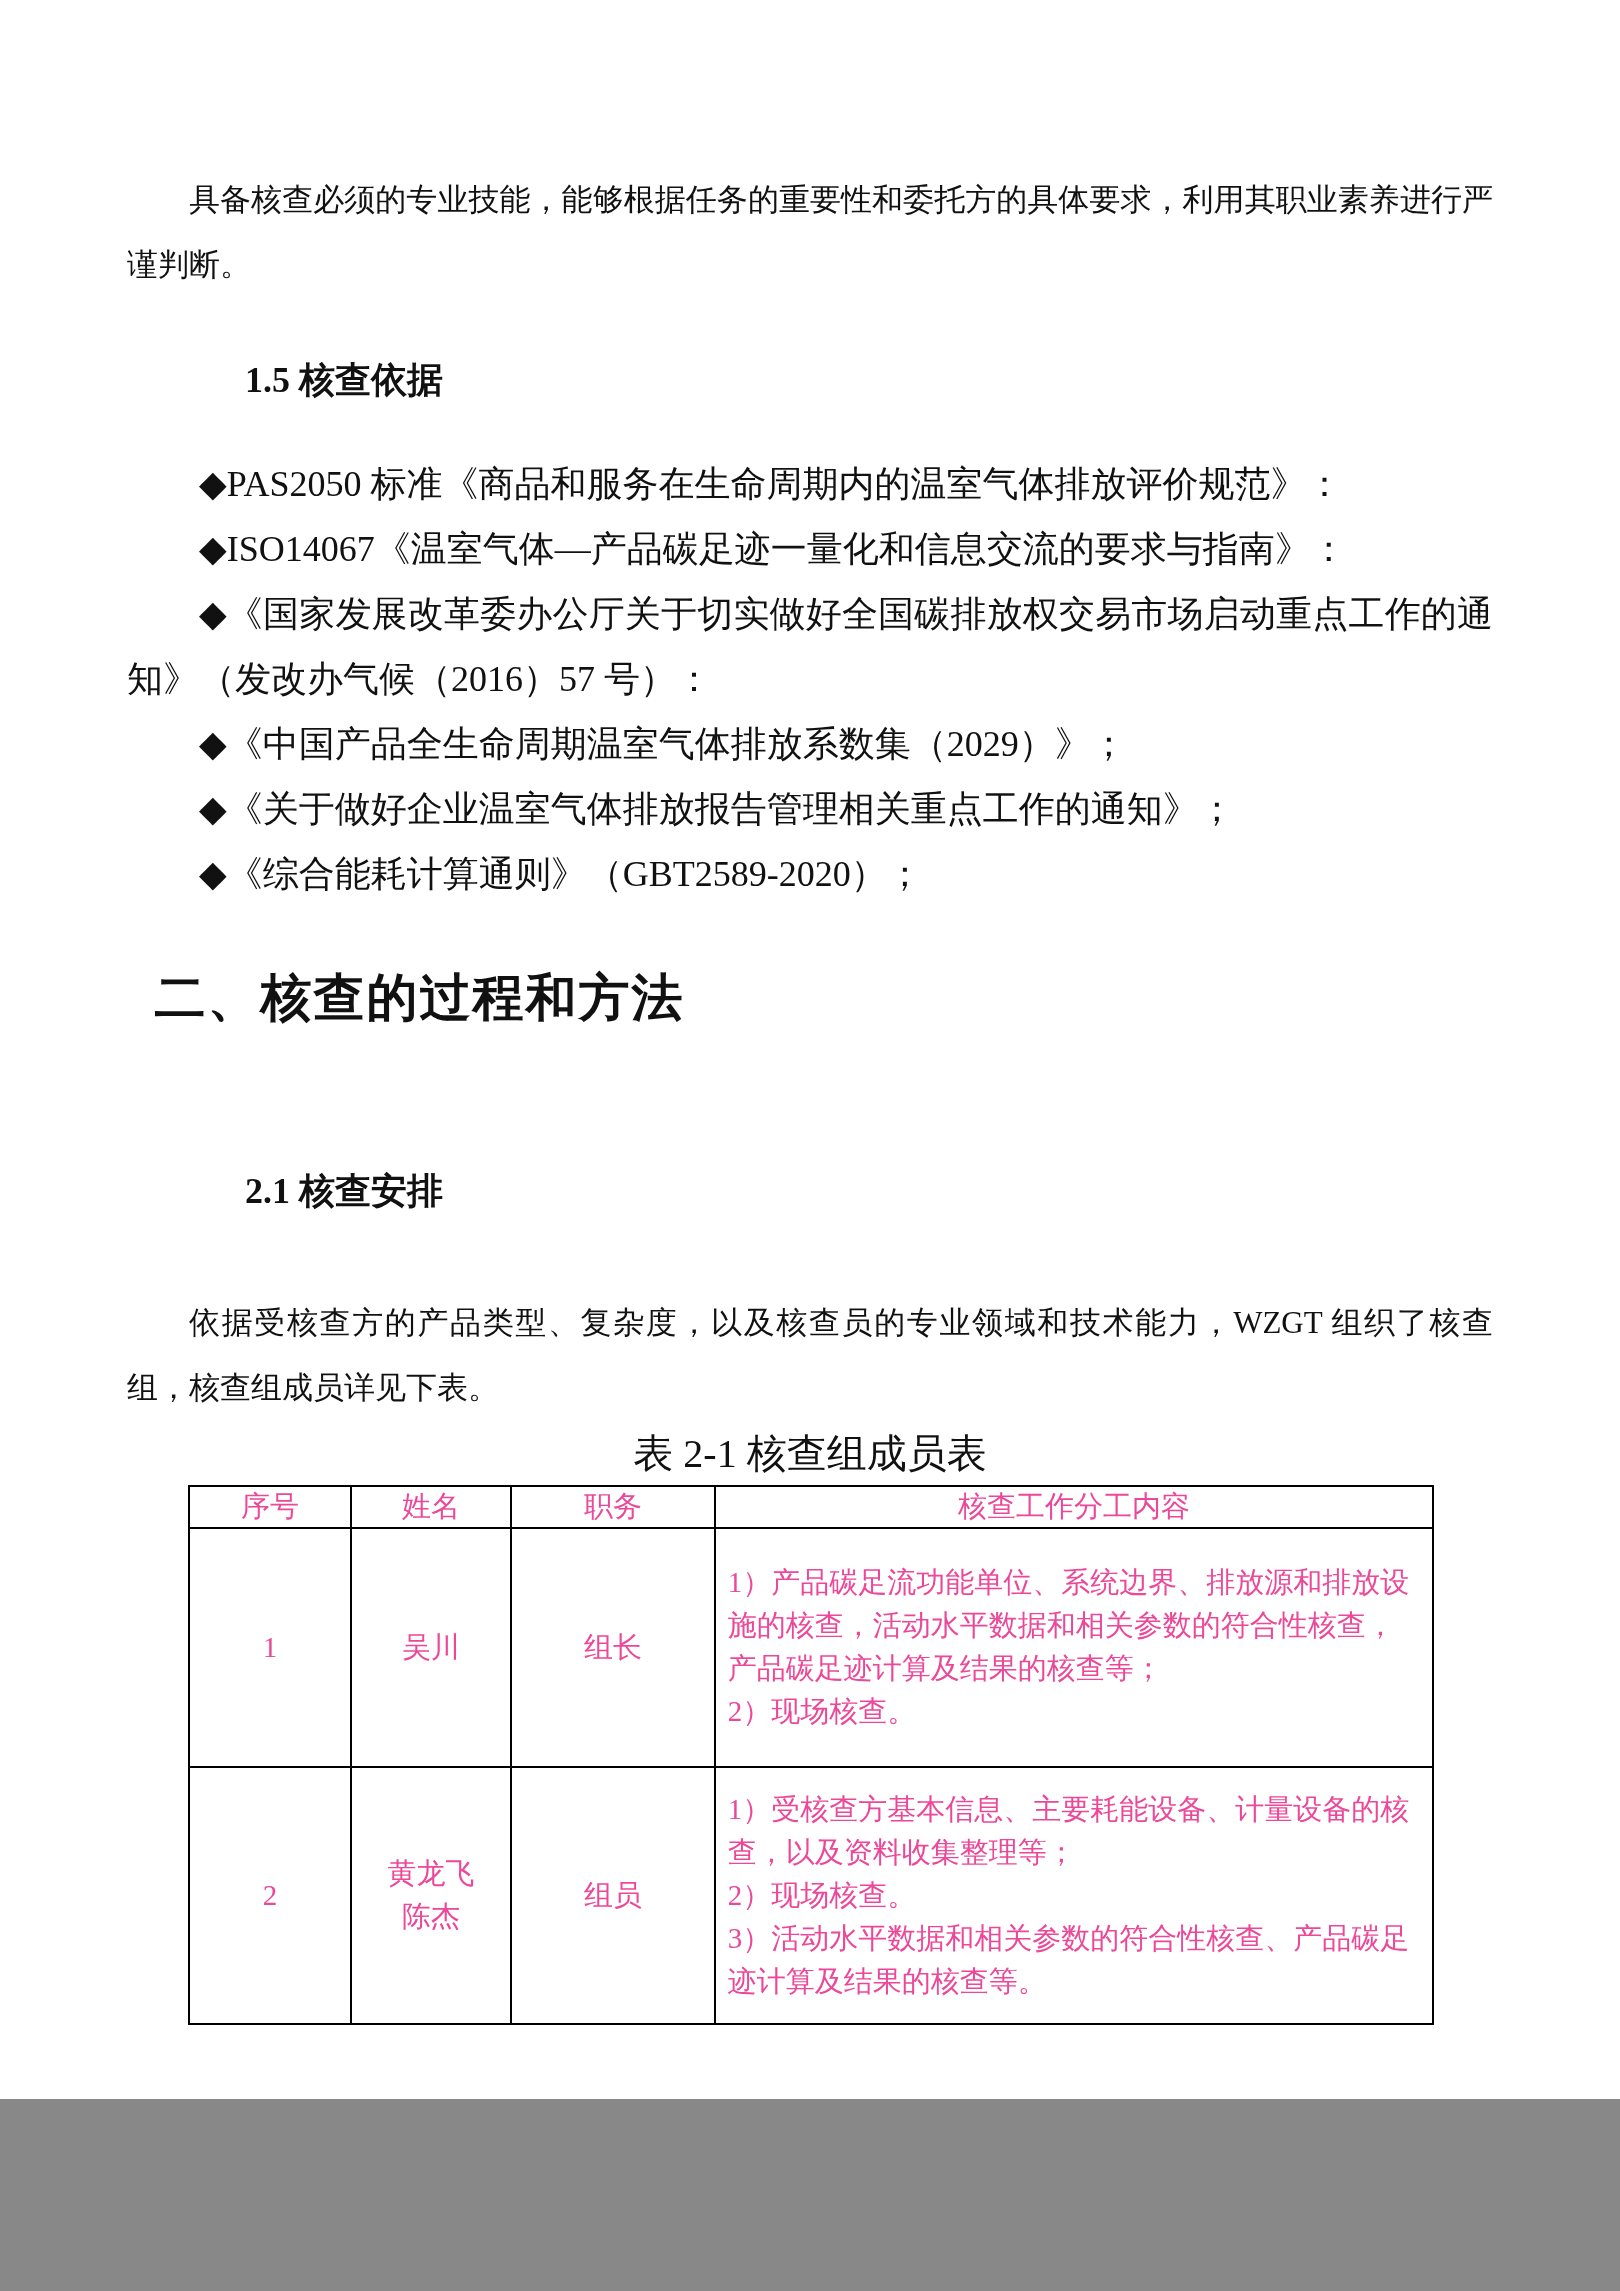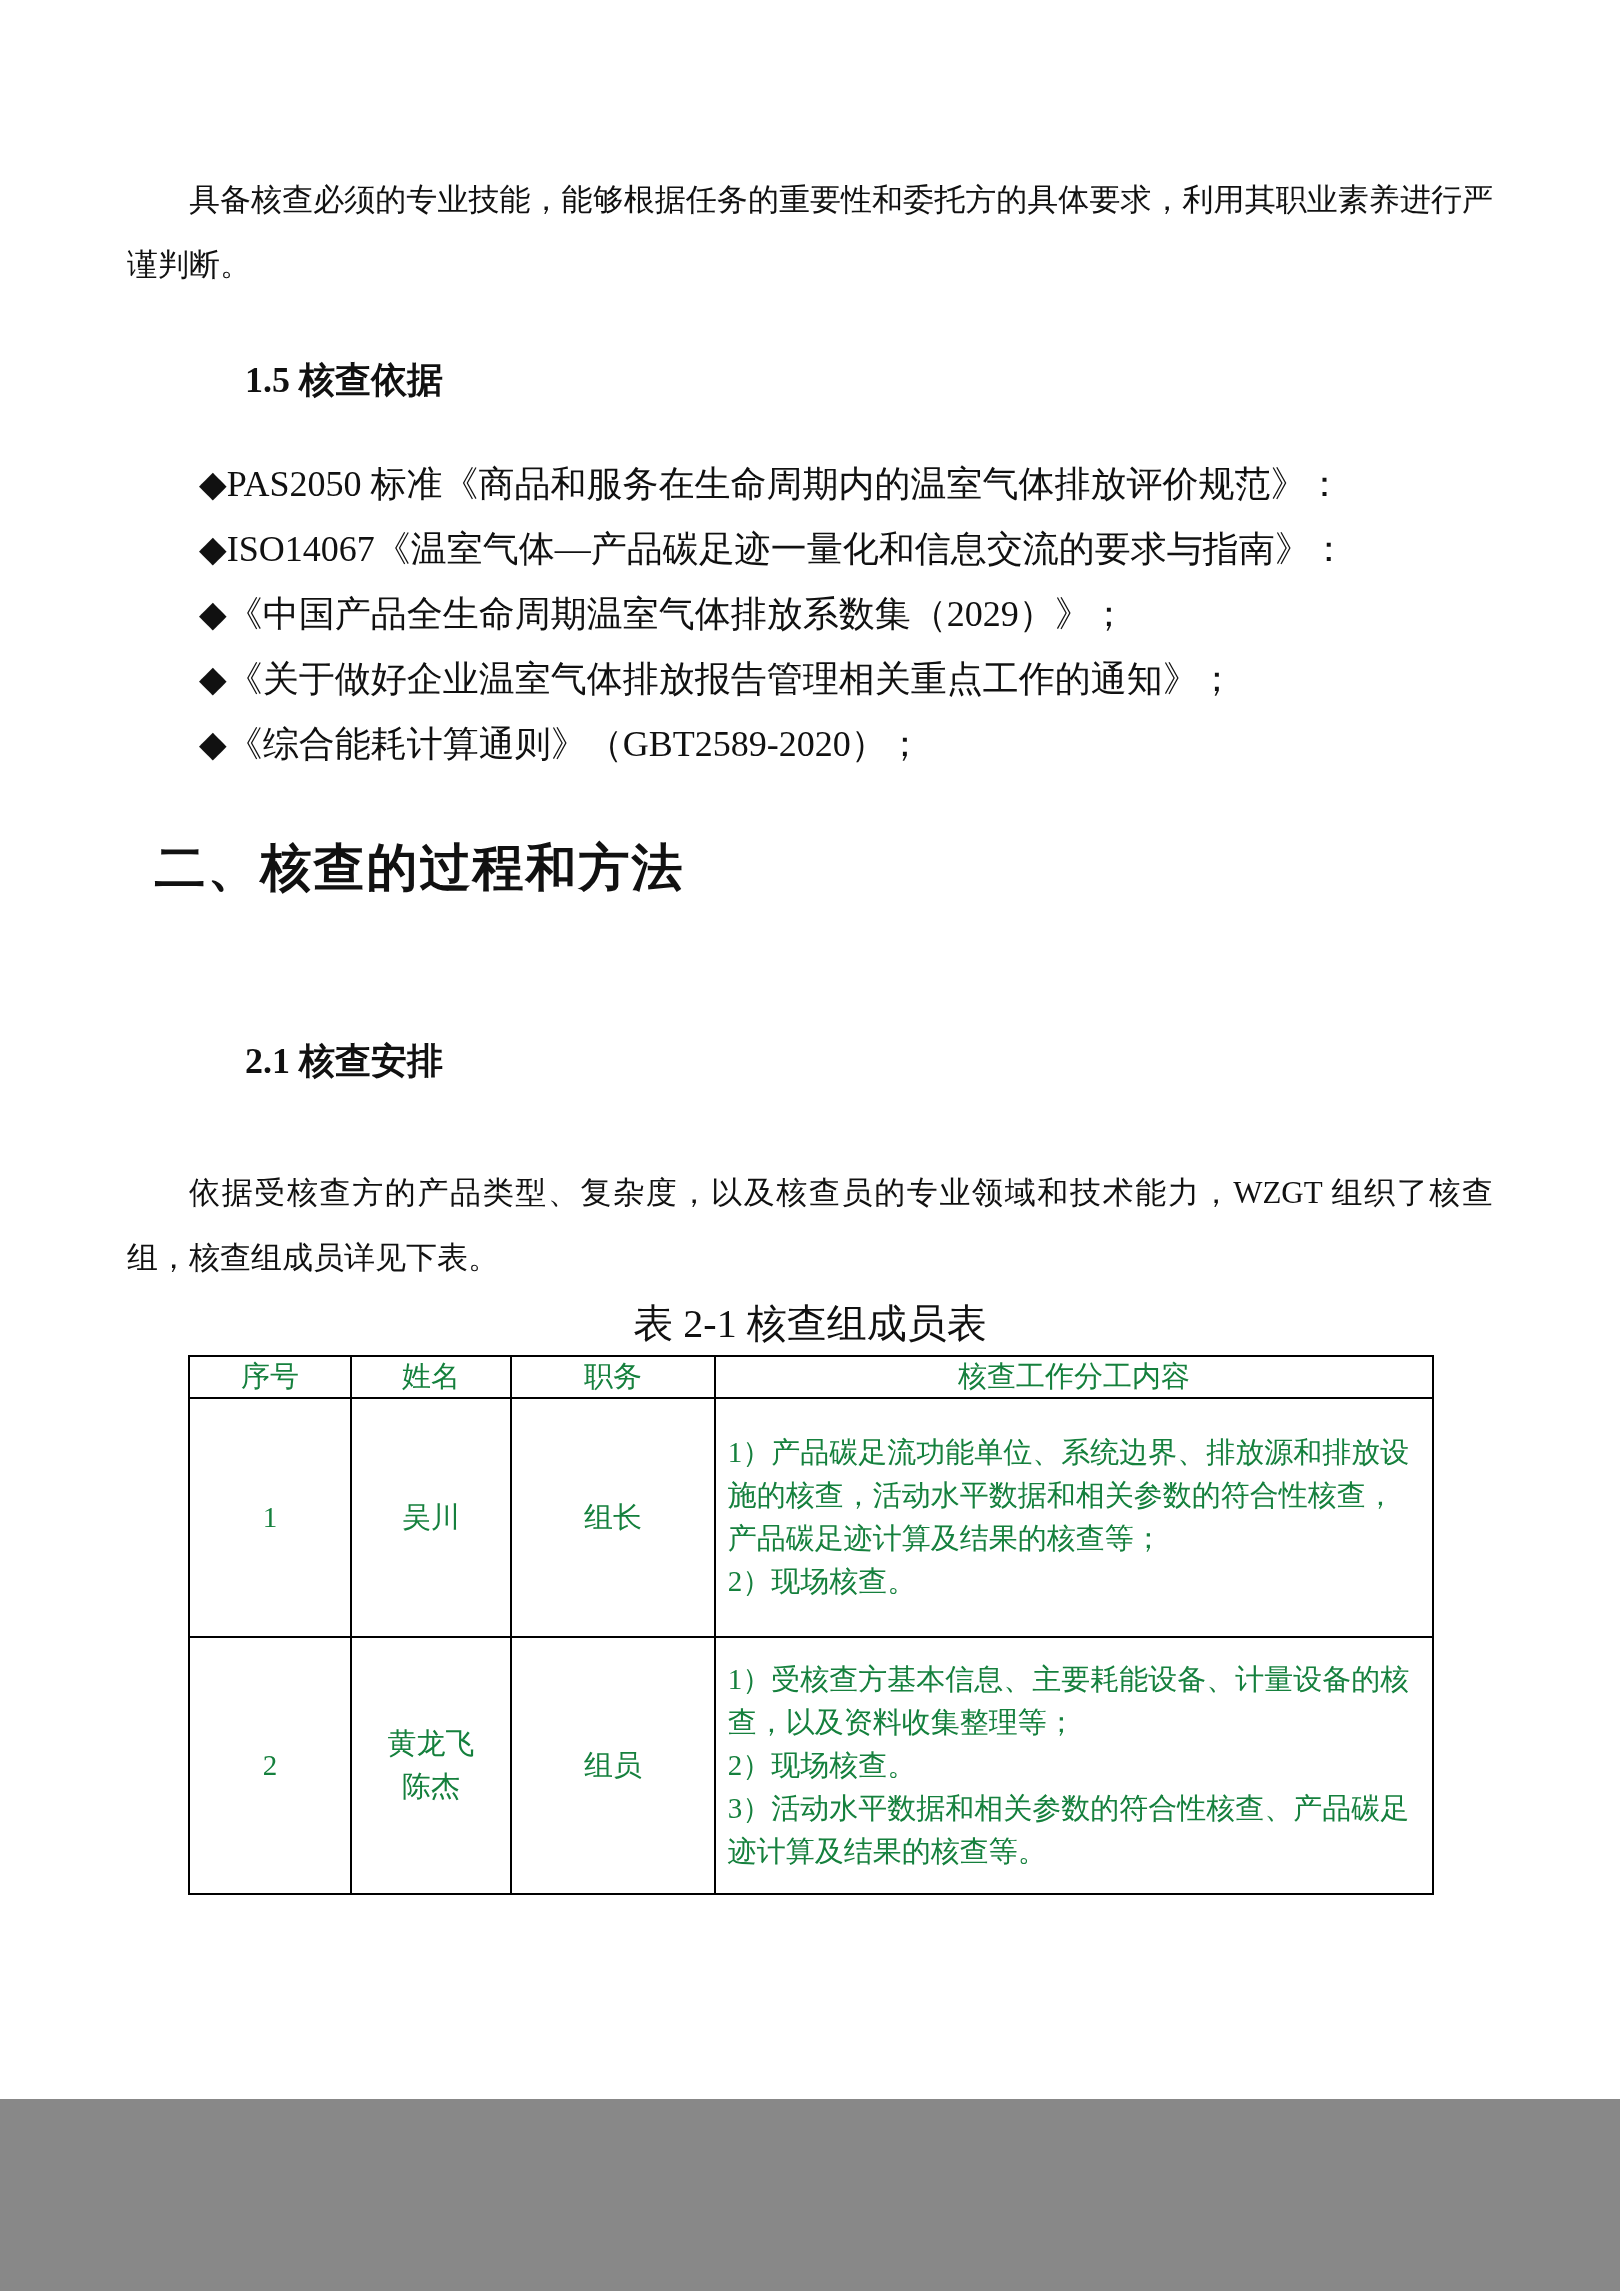--- a/index.html
+++ b/index.html
@@ -67,21 +67,21 @@
     table-layout: fixed;
     margin: 9.8px 0 0 61px;
     width: 1246px;
     border: 2px solid #000;
   }
   table.member-table th,
   table.member-table td {
     border: 2px solid #000;
     font-weight: normal;
     font-size: 29px;
-    color: #15803d;
+    color: #ec4899;
   }
   table.member-table th {
     height: 40px;
     text-align: center;
     vertical-align: middle;
     padding: 0;
   }
   td.cell-center {
     text-align: center;
     vertical-align: middle;
@@ -111,20 +111,21 @@
 
 <div class="page">
 
   <p class="body-par">具备核查必须的专业技能，能够根据任务的重要性和委托方的具体要求，利用其职业素养进行严谨判断。</p>
 
   <div class="sub-heading">1.5 核查依据</div>
 
   <div class="basis-list">
     <p class="bullet">◆PAS2050 标准《商品和服务在生命周期内的温室气体排放评价规范》：</p>
     <p class="bullet">◆ISO14067《温室气体—产品碳足迹一量化和信息交流的要求与指南》：</p>
+    <p class="bullet">◆《国家发展改革委办公厅关于切实做好全国碳排放权交易市场启动重点工作的通知》（发改办气候（2016）57 号）：</p>
     <p class="bullet">◆《中国产品全生命周期温室气体排放系数集（2029）》；</p>
     <p class="bullet">◆《关于做好企业温室气体排放报告管理相关重点工作的通知》；</p>
     <p class="bullet">◆《综合能耗计算通则》（GBT2589-2020）；</p>
   </div>
 
   <div class="chapter-heading">二、核查的过程和方法</div>
 
   <div class="sub-heading-2">2.1 核查安排</div>
 
   <p class="arrangement-par">依据受核查方的产品类型、复杂度，以及核查员的专业领域和技术能力，WZGT 组织了核查组，核查组成员详见下表。</p>

